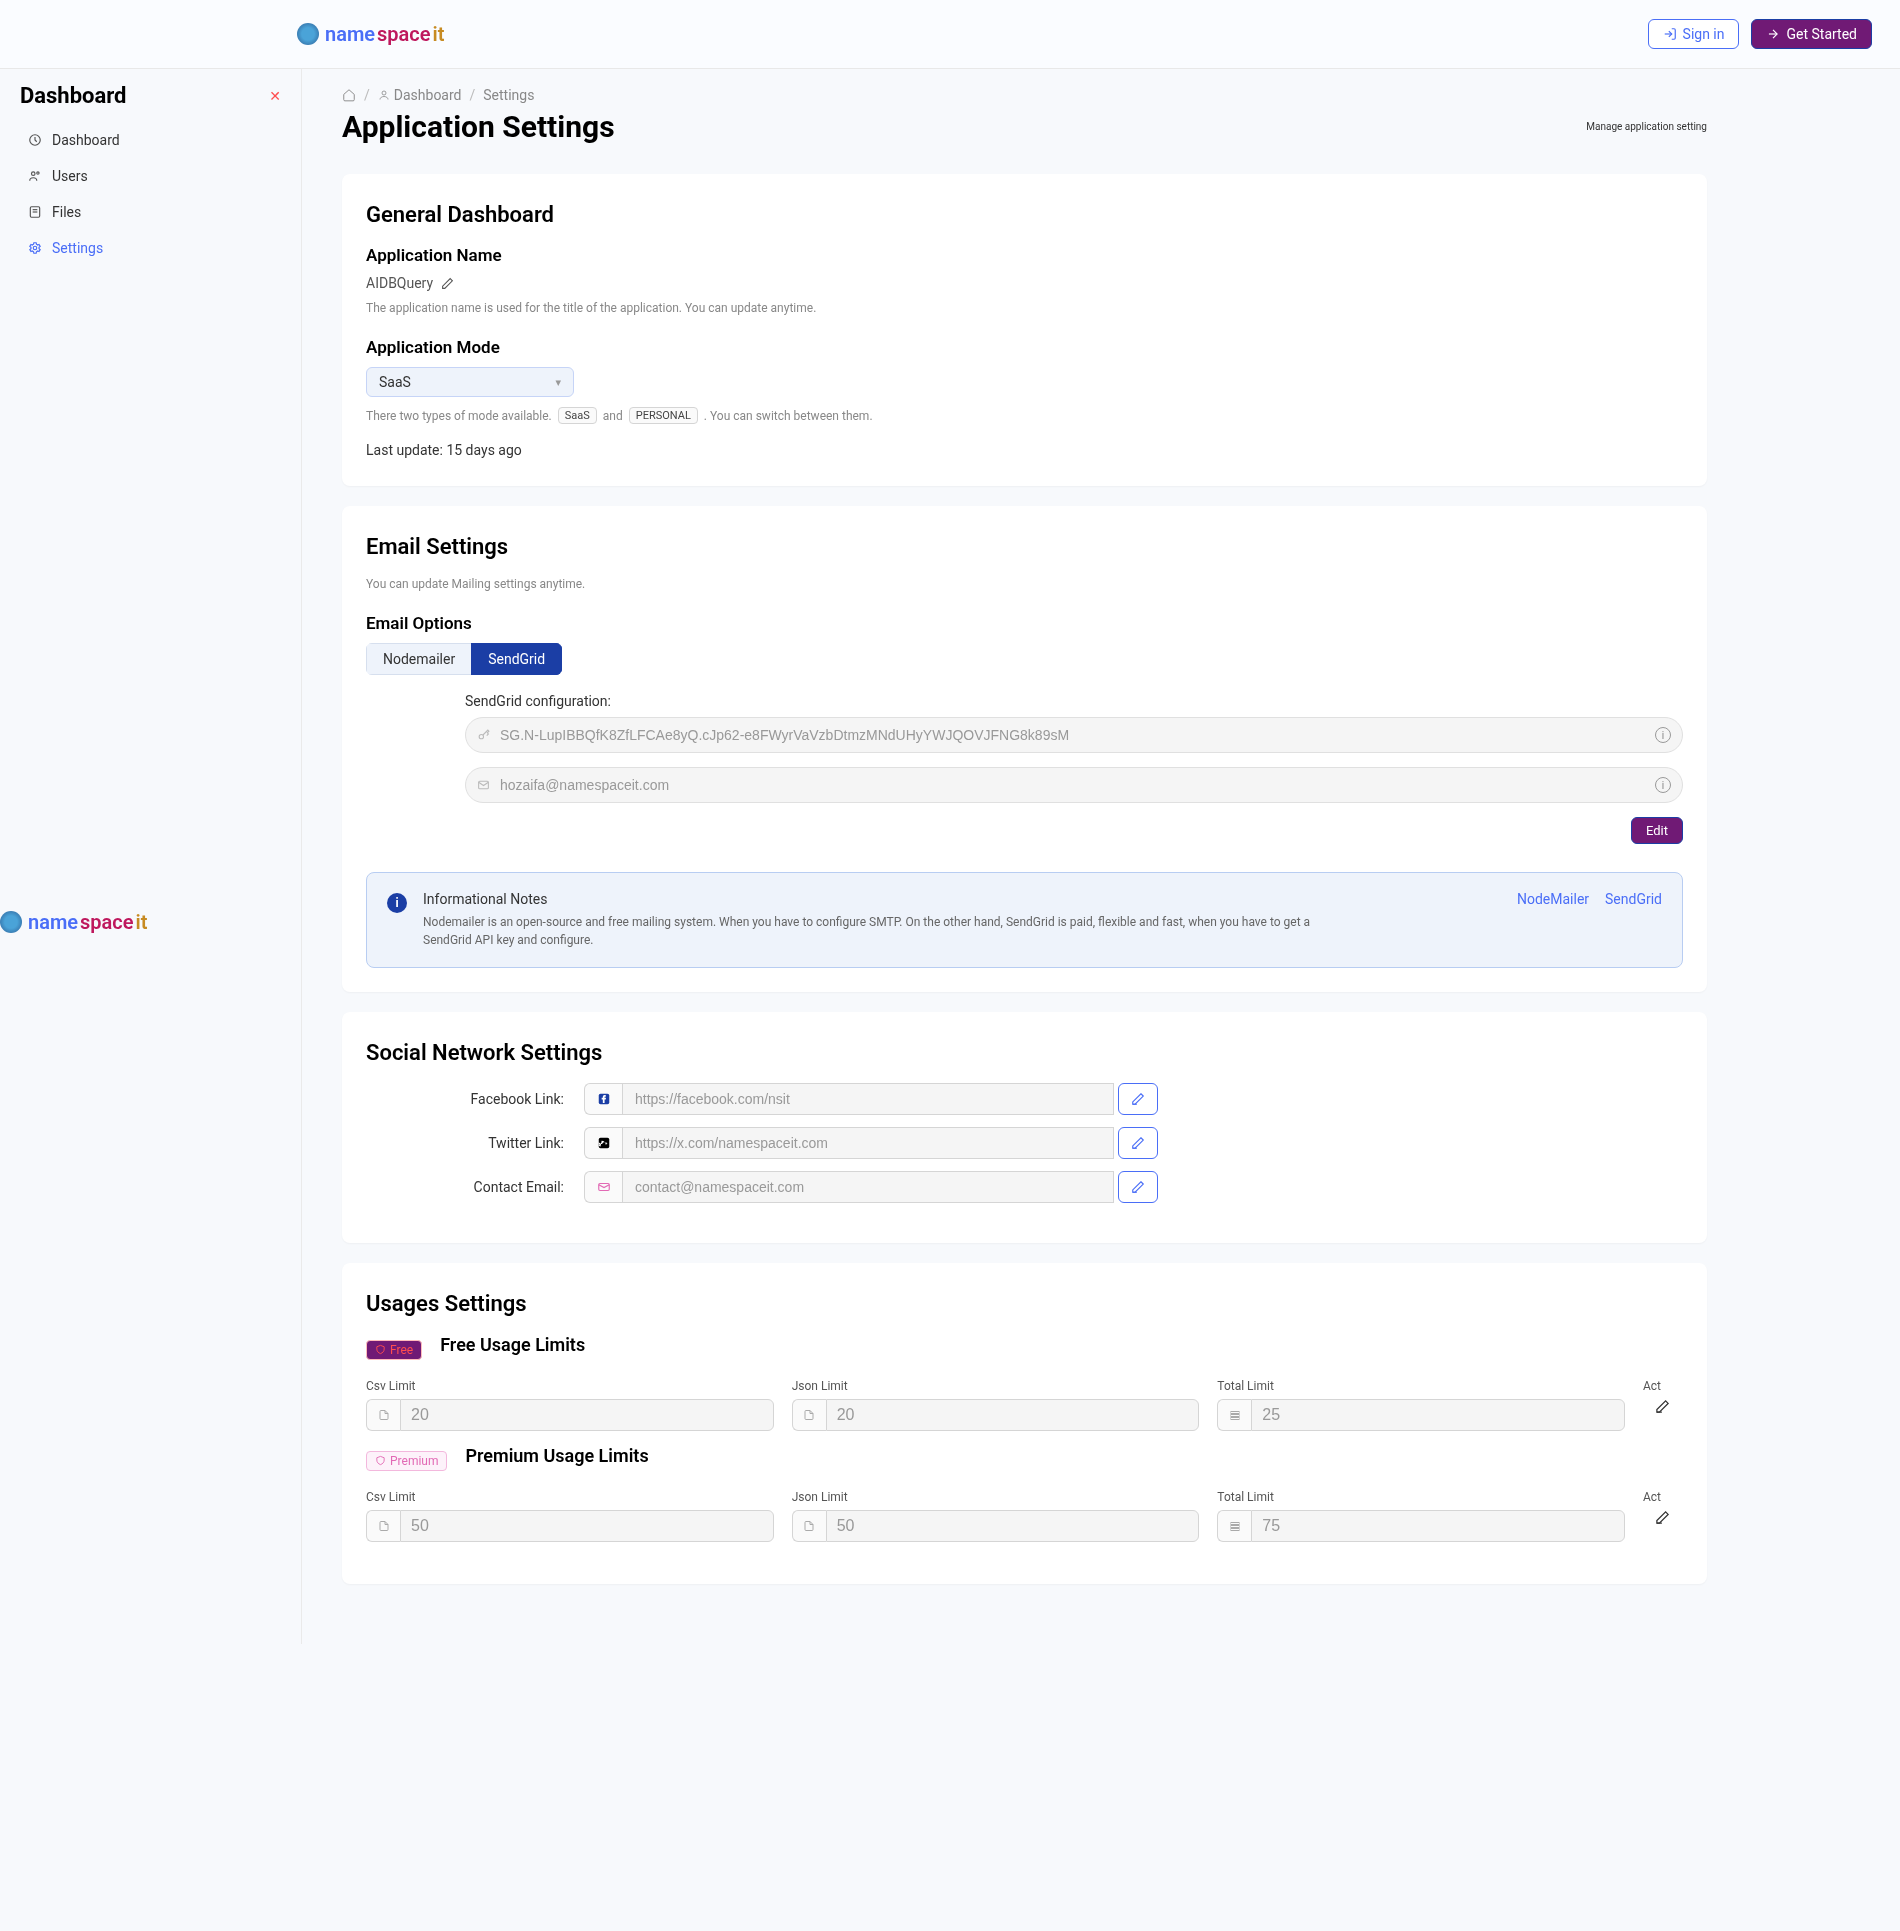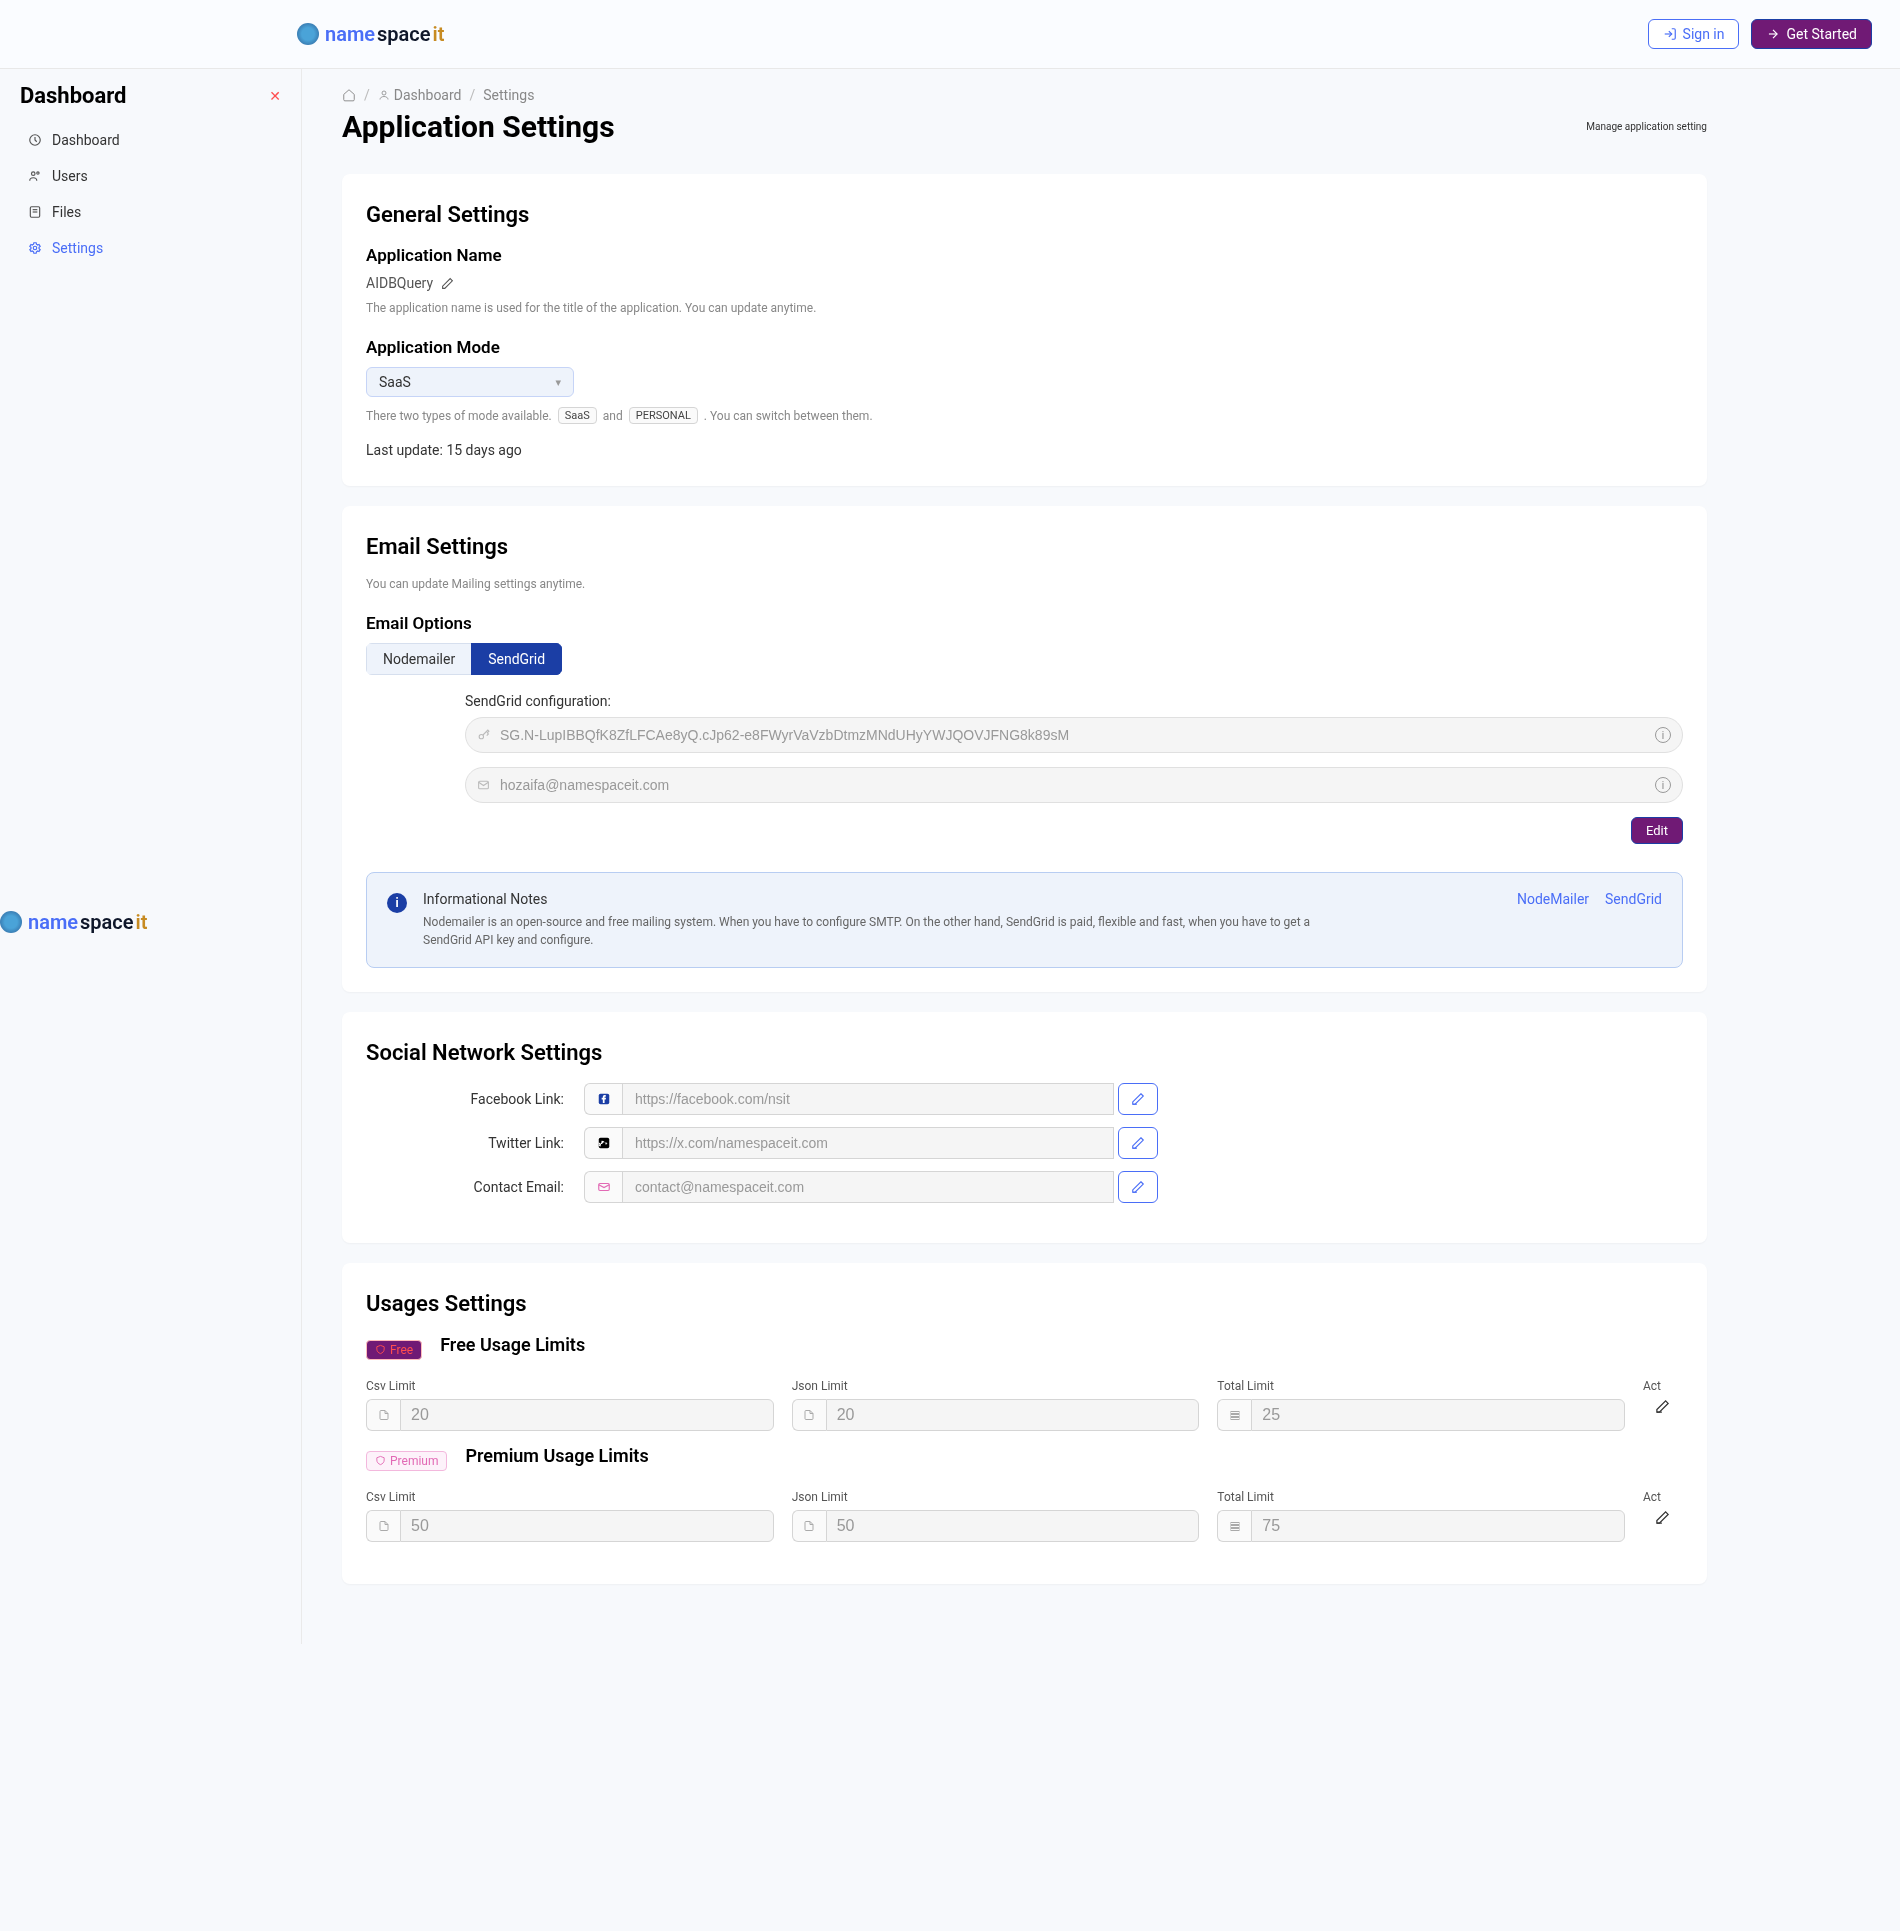--- a/index.html
+++ b/index.html
@@ -4,21 +4,21 @@
 <style>
 * { box-sizing: border-box; margin: 0; padding: 0; }
 body { font-family: -apple-system, "Segoe UI", Roboto, sans-serif; background: #f7f9fc; color: #000; font-size: 14px; }
 a { text-decoration: none; color: inherit; }
 
 
 .top-header { background: #fafcff; border-bottom: 1px solid #e8e8e8; height: 69px; display: flex; align-items: center; justify-content: space-between; padding: 0 28px 0 297px; }
 .logo-wrap { display: flex; align-items: center; gap: 2px; font-weight: 600; font-size: 20px; }
 .logo-wrap .logo-icon { width: 22px; height: 22px; border-radius: 50%; background: radial-gradient(circle,#4aa3d8 40%,#3a7fb5 70%); display: inline-block; position: relative; margin-right: 4px; }
 .logo-wrap .t-name { color: #4a6ef7; }
-.logo-wrap .t-space { color: #0f172a; }
+.logo-wrap .t-space { color: #be185d; }
 .logo-wrap .t-it { color: #c78b22; }
 .header-btns { display: flex; gap: 12px; align-items: flex-end; }
 .btn { border-radius: 6px; padding: 6px 14px; font-size: 14px; cursor: pointer; display: inline-flex; align-items: center; gap: 6px; }
 .btn-outline { border: 1px solid #4a6ef7; color: #4a6ef7; background: #fff; }
 .btn-primary { border: 1px solid #1b3ea5; background: #701a75; color: #fff; }
 .btn-primary.small { padding: 5px 14px; font-size: 13px; }
 
 
 .layout { display: flex; }
 .sidebar { width: 302px; background: #f7f9fc; border-right: 1px solid #eaeaea; padding: 0; }
@@ -211,21 +211,21 @@
       <span class="sep">/</span>
       <span>Settings</span>
     </div>
 
     <div class="title-row">
       <h1>Application Settings</h1>
       <span class="sub">Manage application setting</span>
     </div>
 
     <div class="card">
-      <h2>General Settings</h2>
+      <h2>General Dashboard</h2>
       <h3>Application Name</h3>
       <div class="app-name-row">
         <span>AIDBQuery</span>
         <span class="edit-ico">
             <svg width="13" height="13" viewBox="0 0 24 24" fill="none" stroke="#555" stroke-width="2">
               <path d="M17 3l4 4L7 21H3v-4z"></path>
             </svg>
           </span>
       </div>
       <div class="help-text">The application name is used for the title of the application. You can update anytime.</div>

